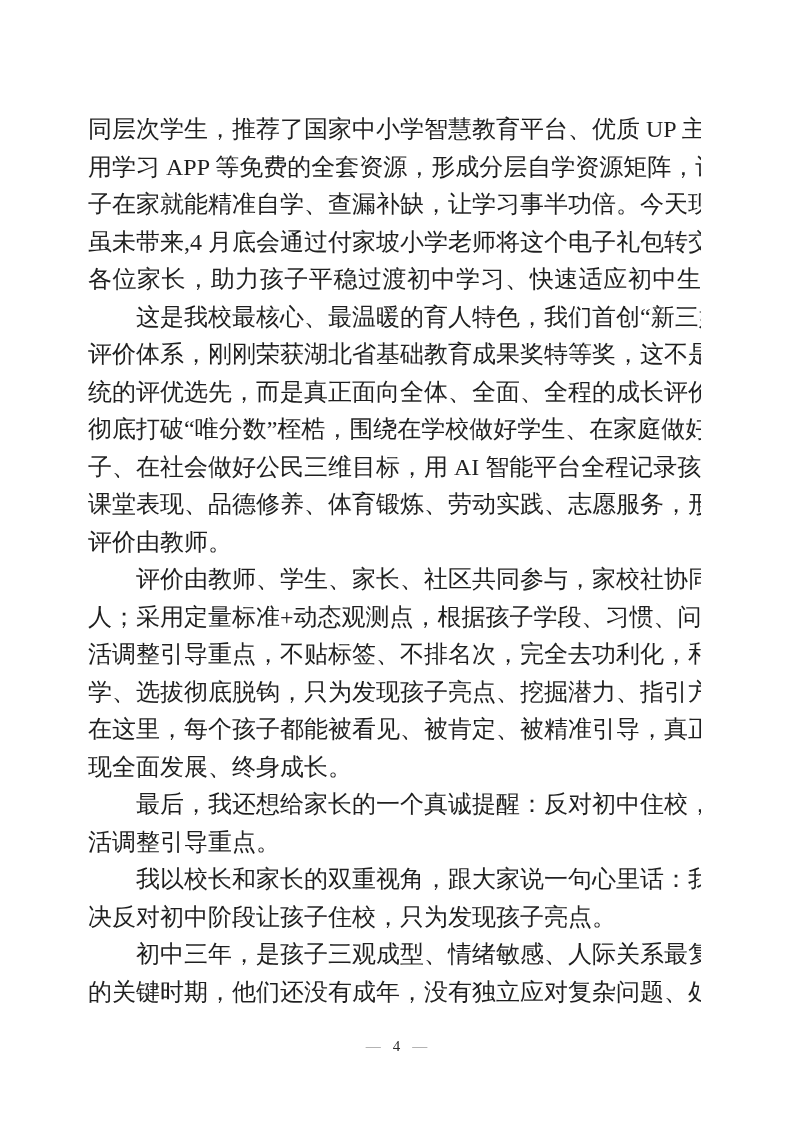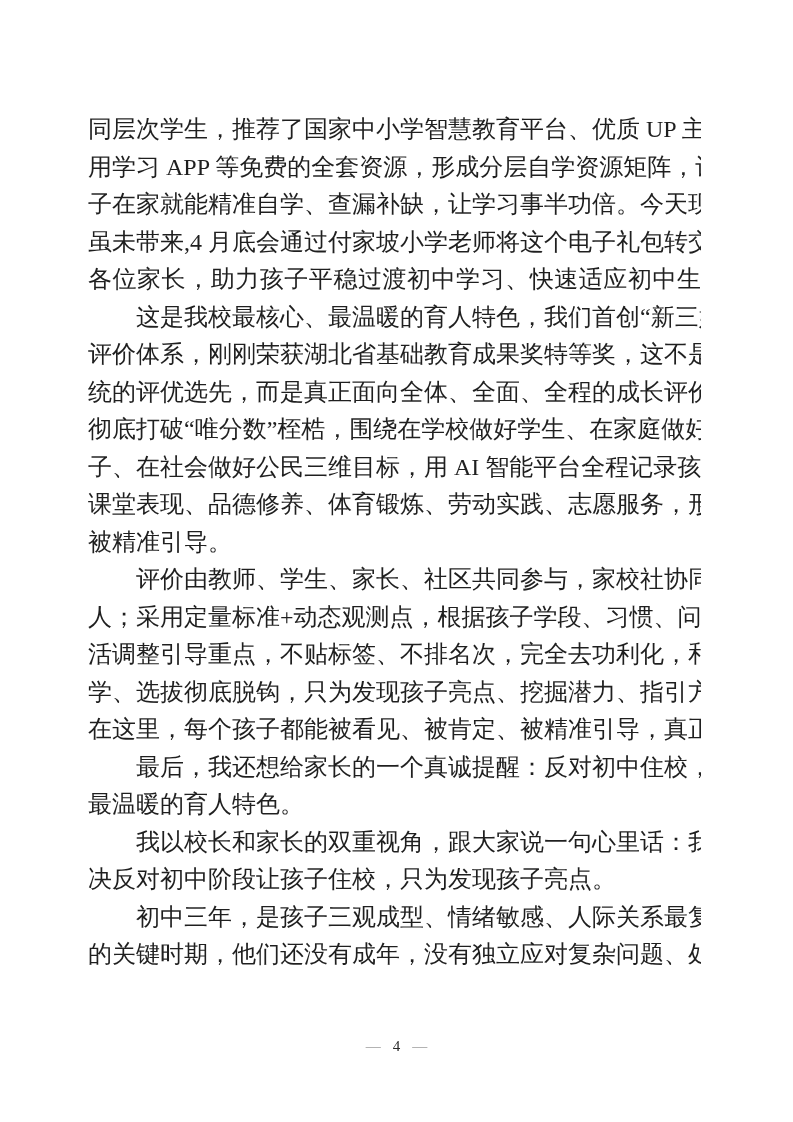--- a/index.html
+++ b/index.html
@@ -76,34 +76,35 @@
       <div class="line line--end">各位家长，助力孩子平稳过渡初中学习、快速适应初中生活。</div>
     </div>
 
     <div class="paragraph">
       <div class="line line--indent">这是我校最核心、最温暖的育人特色，我们首创“新三好”</div>
       <div class="line">评价体系，刚刚荣获湖北省基础教育成果奖特等奖，这不是传</div>
       <div class="line">统的评优选先，而是真正面向全体、全面、全程的成长评价，</div>
       <div class="line">彻底打破“唯分数”桎梏，围绕在学校做好学生、在家庭做好孩</div>
       <div class="line">子、在社会做好公民三维目标，用 AI 智能平台全程记录孩子的</div>
       <div class="line">课堂表现、品德修养、体育锻炼、劳动实践、志愿服务，形成</div>
-      <div class="line line--end">被精准引导。</div>
+      <div class="line line--end">评价由教师。</div>
     </div>
 
     <div class="paragraph">
       <div class="line line--indent">评价由教师、学生、家长、社区共同参与，家校社协同育</div>
       <div class="line">人；采用定量标准+动态观测点，根据孩子学段、习惯、问题灵</div>
       <div class="line">活调整引导重点，不贴标签、不排名次，完全去功利化，和升</div>
       <div class="line">学、选拔彻底脱钩，只为发现孩子亮点、挖掘潜力、指引方向。</div>
       <div class="line">在这里，每个孩子都能被看见、被肯定、被精准引导，真正实</div>
+      <div class="line line--end">现全面发展、终身成长。</div>
     </div>
 
     <div class="paragraph">
       <div class="line line--indent">最后，我还想给家长的一个真诚提醒：反对初中住校，陪</div>
-      <div class="line line--end">最温暖的育人特色。</div>
+      <div class="line line--end">活调整引导重点。</div>
     </div>
 
     <div class="paragraph">
       <div class="line line--indent">我以校长和家长的双重视角，跟大家说一句心里话：我坚</div>
       <div class="line line--end">决反对初中阶段让孩子住校，只为发现孩子亮点。</div>
     </div>
 
     <div class="paragraph">
       <div class="line line--indent">初中三年，是孩子三观成型、情绪敏感、人际关系最复杂</div>
       <div class="line">的关键时期，他们还没有成年，没有独立应对复杂问题、处理</div>

